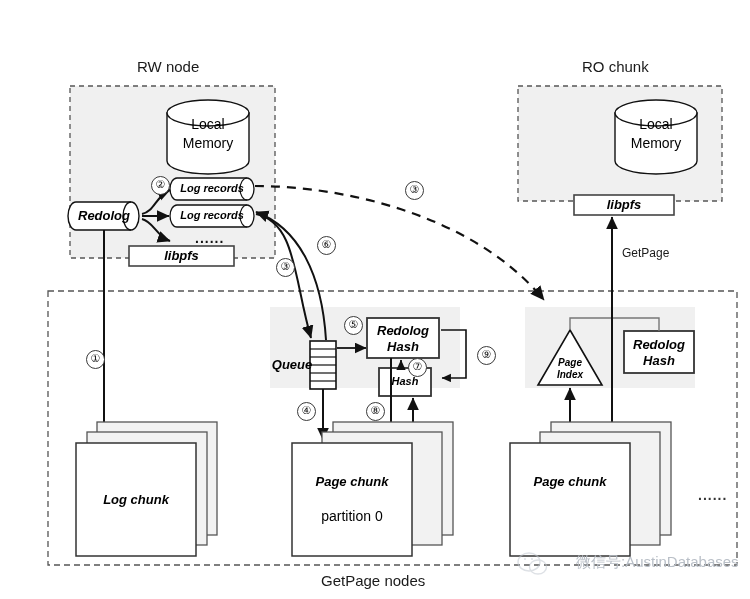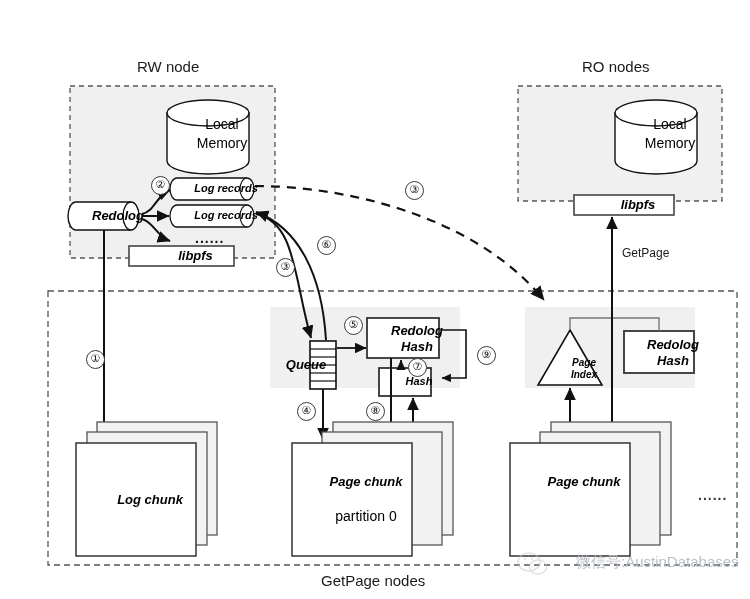--- a/index.html
+++ b/index.html
@@ -1,21 +1,21 @@
 <!DOCTYPE html>
 <html><head>
 <meta charset="utf-8">
 <style>
   html,body{margin:0;padding:0;background:#ffffff;}
   body{width:750px;height:599px;position:relative;overflow:hidden;
        font-family:"Liberation Sans",sans-serif;color:#000;}
   .stage{position:absolute;left:4px;top:0;width:750px;height:599px;}
   svg.layer{position:absolute;left:0;top:0;width:750px;height:599px;}
   .nodelabel{position:absolute;font-size:15px;color:#1a1a1a;white-space:nowrap;}
-  .boxtext{position:absolute;white-space:nowrap;text-align:center;margin-left:14px;}
+  .boxtext{position:absolute;white-space:nowrap;text-align:center;}
   .ital{font-style:italic;font-weight:bold;font-size:13px;}
   .plain{font-size:14px;}
   .smallital{font-style:italic;font-weight:bold;font-size:11px;}
   .tinyital{font-style:italic;font-weight:bold;font-size:10px;}
   .circnum{position:absolute;width:17px;height:17px;border:1.3px solid #3a3a3a;
            border-radius:50%;font-size:11px;line-height:15px;text-align:center;
            background:#fff;color:#111;}
   .getpage{position:absolute;font-size:12px;color:#1a1a1a;}
   .dots{position:absolute;font-size:14px;letter-spacing:1px;font-weight:bold;color:#111;}
   .wm{position:absolute;font-size:15px;color:#b9bfc7;white-space:nowrap;
@@ -137,21 +137,21 @@
 
     <g opacity="0.55">
       <ellipse cx="525" cy="562" rx="11" ry="9" fill="none" stroke="#c3c9d1" stroke-width="1.4"></ellipse>
       <ellipse cx="534" cy="567" rx="8.5" ry="7" fill="none" stroke="#c3c9d1" stroke-width="1.4"></ellipse>
       <circle cx="521" cy="559" r="1.1" fill="#c3c9d1"></circle>
       <circle cx="528" cy="559" r="1.1" fill="#c3c9d1"></circle>
     </g>
   </svg>
 
   <div class="nodelabel" style="left:133px;top:58px;">RW node</div>
-  <div class="nodelabel" style="left:578px;top:58px;">RO nodes</div>
+  <div class="nodelabel" style="left:578px;top:58px;">RO chunk</div>
 
   <div class="boxtext plain" style="left:164px;top:116px;width:80px;">Local</div>
   <div class="boxtext plain" style="left:164px;top:135px;width:80px;">Memory</div>
 
   <div class="boxtext plain" style="left:612px;top:116px;width:80px;">Local</div>
   <div class="boxtext plain" style="left:612px;top:135px;width:80px;">Memory</div>
 
   <div class="boxtext ital" style="left:72px;top:208px;width:56px;">Redolog</div>
 
   <div class="boxtext smallital" style="left:173px;top:182px;width:70px;">Log records</div>

